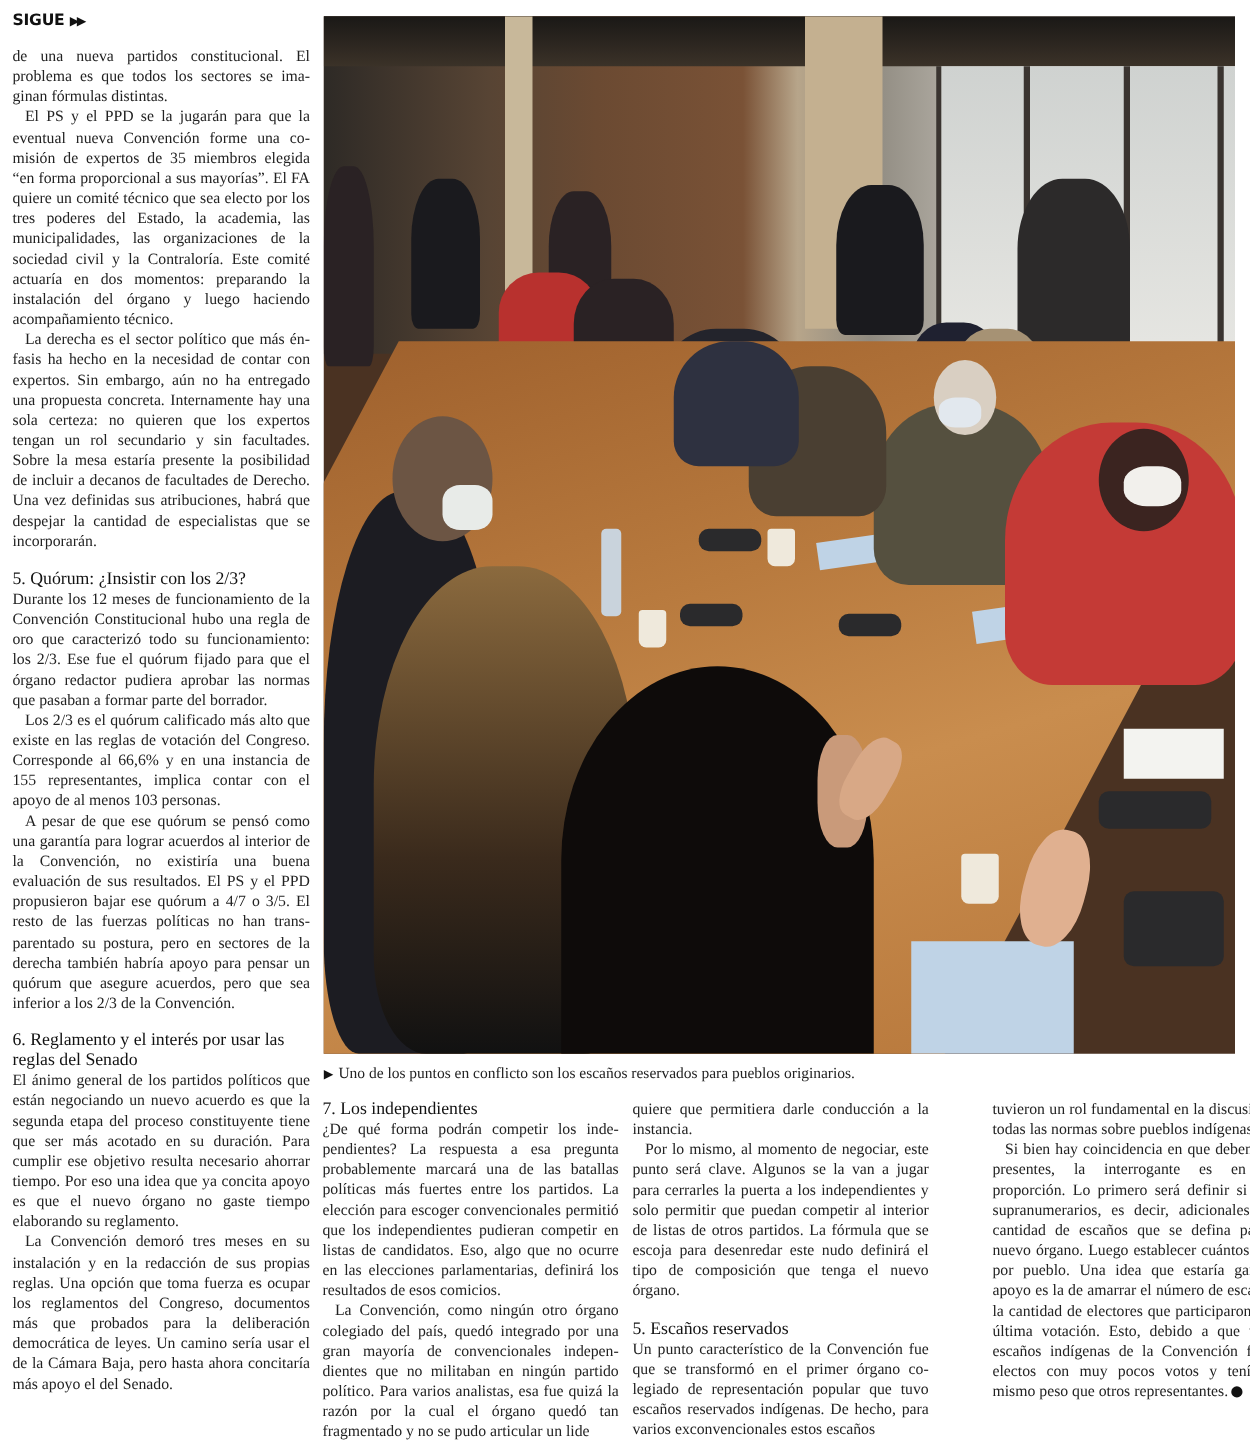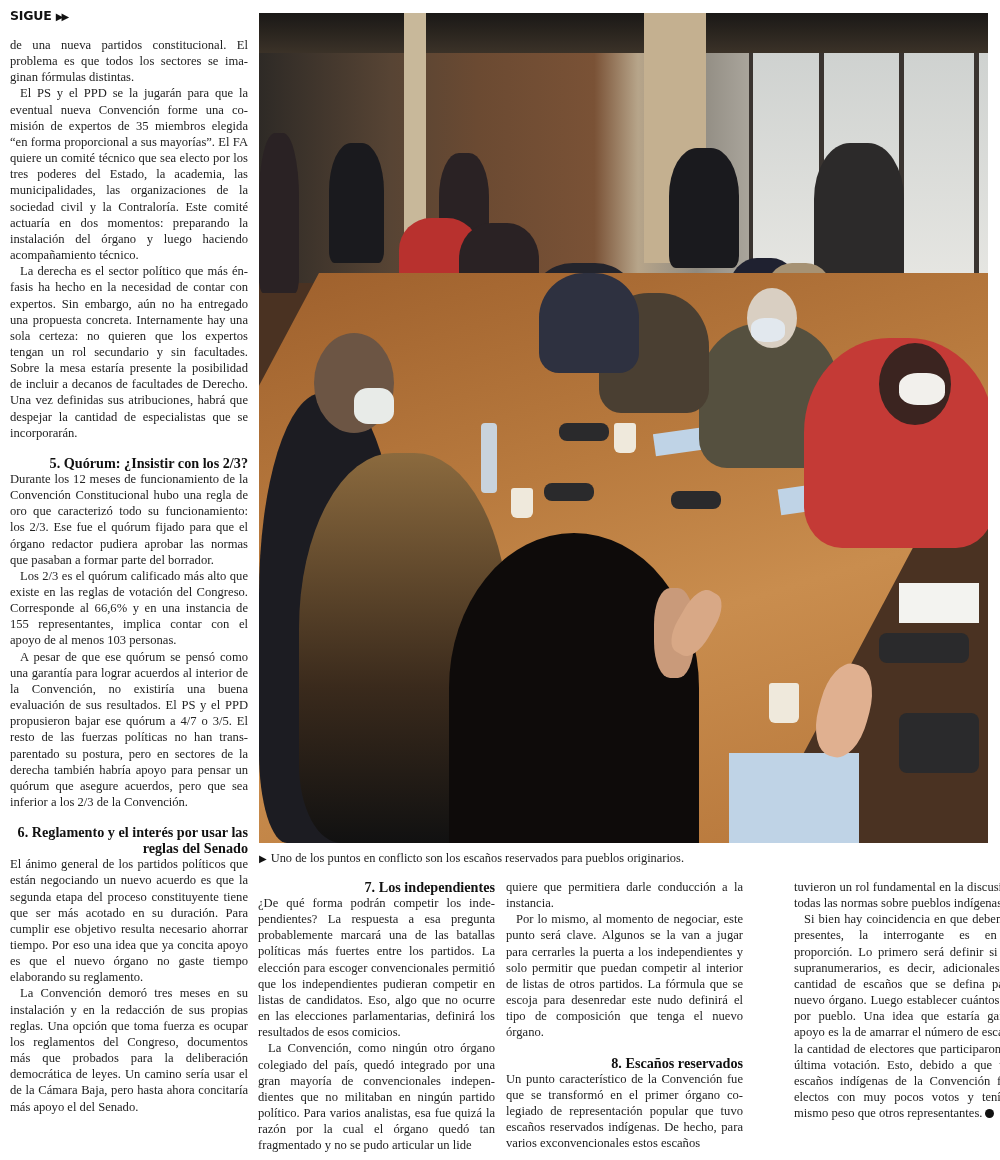--- a/index.html
+++ b/index.html
@@ -15,22 +15,22 @@
     .col {
       position: absolute;
       font-family: "Liberation Serif", "DejaVu Serif", serif;
       font-size: 12.6px; line-height: 16.15px;
       text-align: justify; hyphens: manual; color: #222;
     }
     .col p { text-indent: 10px; }
     .col p.first { text-indent: 0; }
     .col h3 {
       font-family: "Liberation Serif", "DejaVu Serif", serif;
-      font-weight: bold; font-size: 14.2px; line-height: 16px; color: #111;
-      text-align: right;
+      font-weight: normal; font-size: 14.2px; line-height: 16px; color: #111;
+      text-align: left;
     }
     .col h3.gap { margin-top: 14px; }
 
     #col-left { left: 10px; top: 37px; width: 238px; }
     #col-b1 { left: 258px; top: 879px; width: 237px; }
     #col-b2 { left: 506px; top: 879px; width: 237px; }
     #col-b3 { left: 754px; top: 879px; width: 236px; margin-left: 40px; }
 
     .end-mark { display: inline-block; width: 9px; height: 9px; border-radius: 50%; background: #111; vertical-align: -1px; margin-left: 2px; }
 
@@ -167,20 +167,20 @@
 
 <div class="col" id="col-b1">
   <h3>7. Los independientes</h3>
   <p class="first">¿De qué forma podrán competir los inde­pendientes? La respuesta a esa pregunta probablemente marcará una de las batallas políticas más fuertes entre los partidos. La elección para escoger convencionales per­mitió que los independientes pudieran com­petir en listas de candidatos. Eso, algo que no ocurre en las elecciones parlamentarias, definirá los resultados de esos comicios.</p>
   <p>La Convención, como ningún otro órgano colegiado del país, quedó integrado por una gran mayoría de convencionales indepen­dientes que no militaban en ningún parti­do político. Para varios analistas, esa fue qui­zá la razón por la cual el órgano quedó tan fragmentado y no se pudo articular un lide­</p>
 </div>
 
 <div class="col" id="col-b2">
   <p class="first">quiere que permitiera darle conducción a la instancia.</p>
   <p>Por lo mismo, al momento de negociar, este punto será clave. Algunos se la van a jugar para cerrarles la puerta a los independien­tes y solo permitir que puedan competir al interior de listas de otros partidos. La fór­mula que se escoja para desenredar este nudo definirá el tipo de composición que tenga el nuevo órgano.</p>
-  <h3 class="gap">8. Escaños reservados</h3>
+  <h3 class="gap">5. Escaños reservados</h3>
   <p class="first">Un punto característico de la Convención fue que se transformó en el primer órgano co­legiado de representación popular que tuvo escaños reservados indígenas. De hecho, para varios exconvencionales estos escaños</p>
 </div>
 
 <div class="col" id="col-b3">
   <p class="first">tuvieron un rol fundamental en la discusión de todas las normas sobre pueblos indíge­nas.</p>
   <p><span>Si bien hay coincidencia en que deben estar presentes, la interrogante es en qué proporción. Lo primero será definir si se­rán supranumerarios, es decir, adicionales a la cantidad de escaños que se defina para el nuevo órgano. Luego establecer cuántos serán por pueblo. Una idea que estaría ga­nando apoyo es la de amarrar el número de escaños a la cantidad de electores que par­ticiparon de la última votación. Esto, debi­do a que varios escaños indígenas de la Convención fueron electos con muy pocos votos y tenían el mismo peso que otros re­presentantes.</span><span class="end-mark"></span></p>
 </div>
 
 </body></html>

